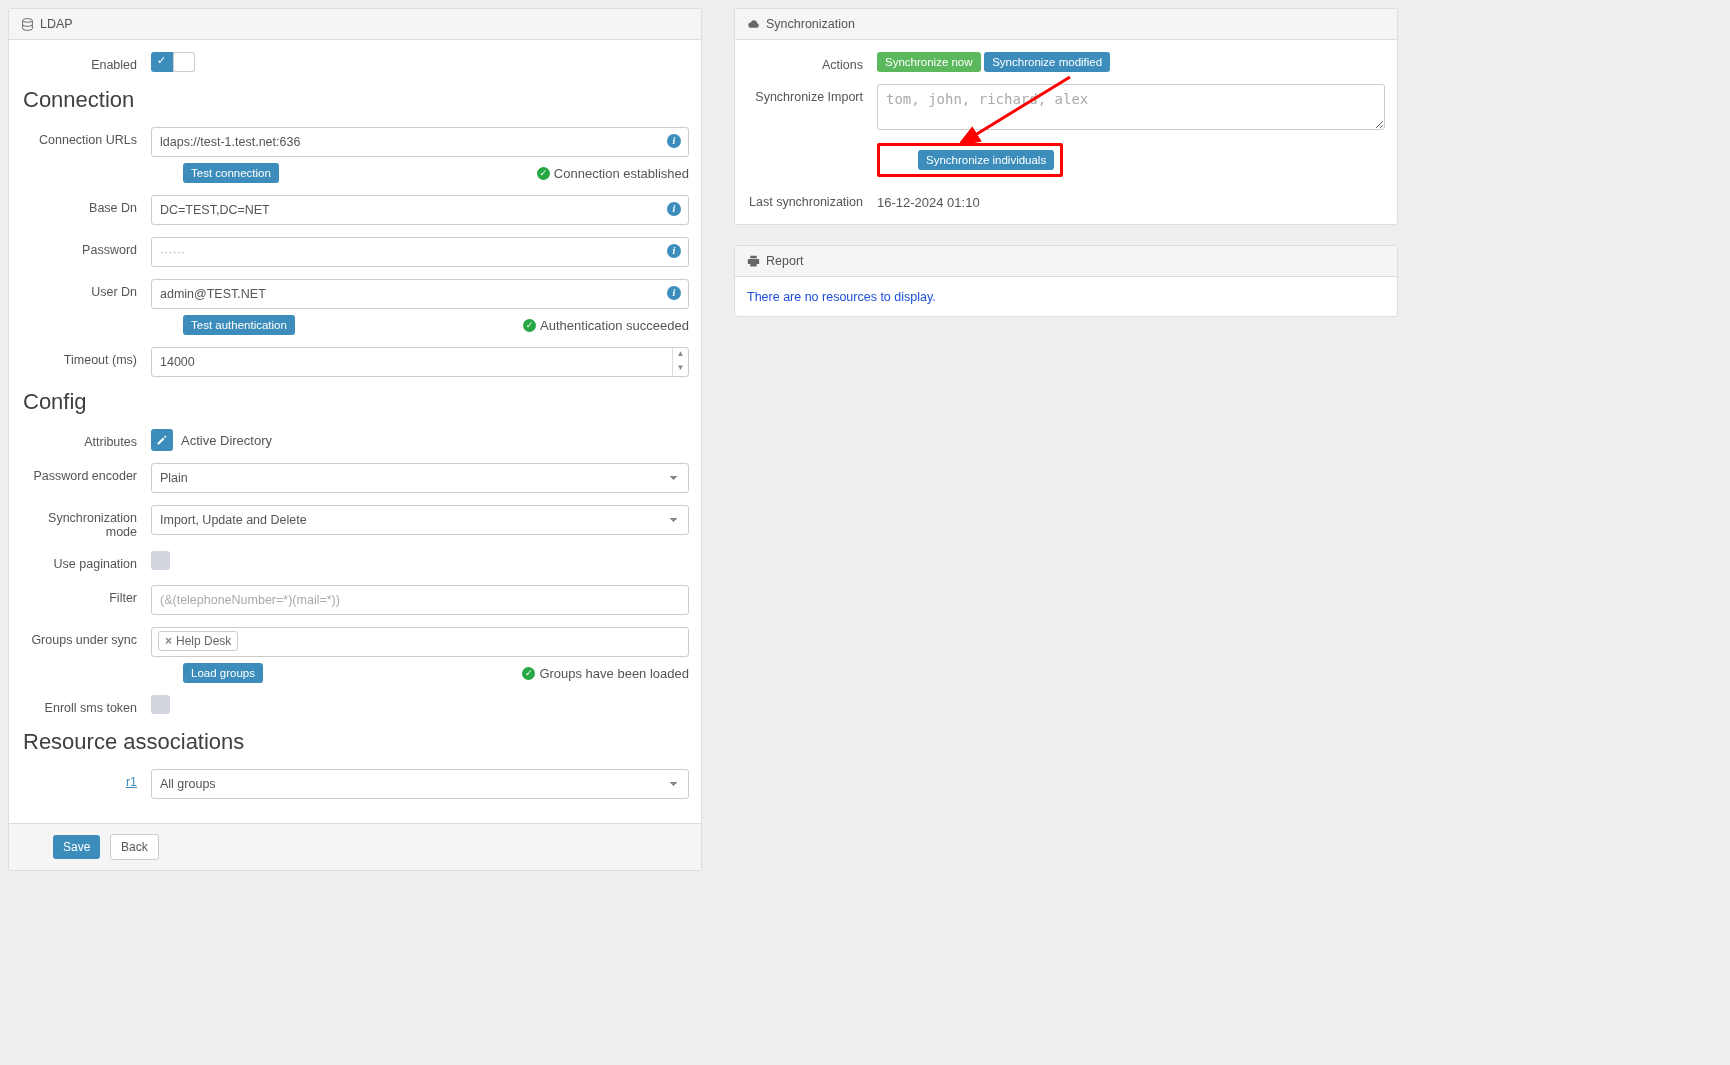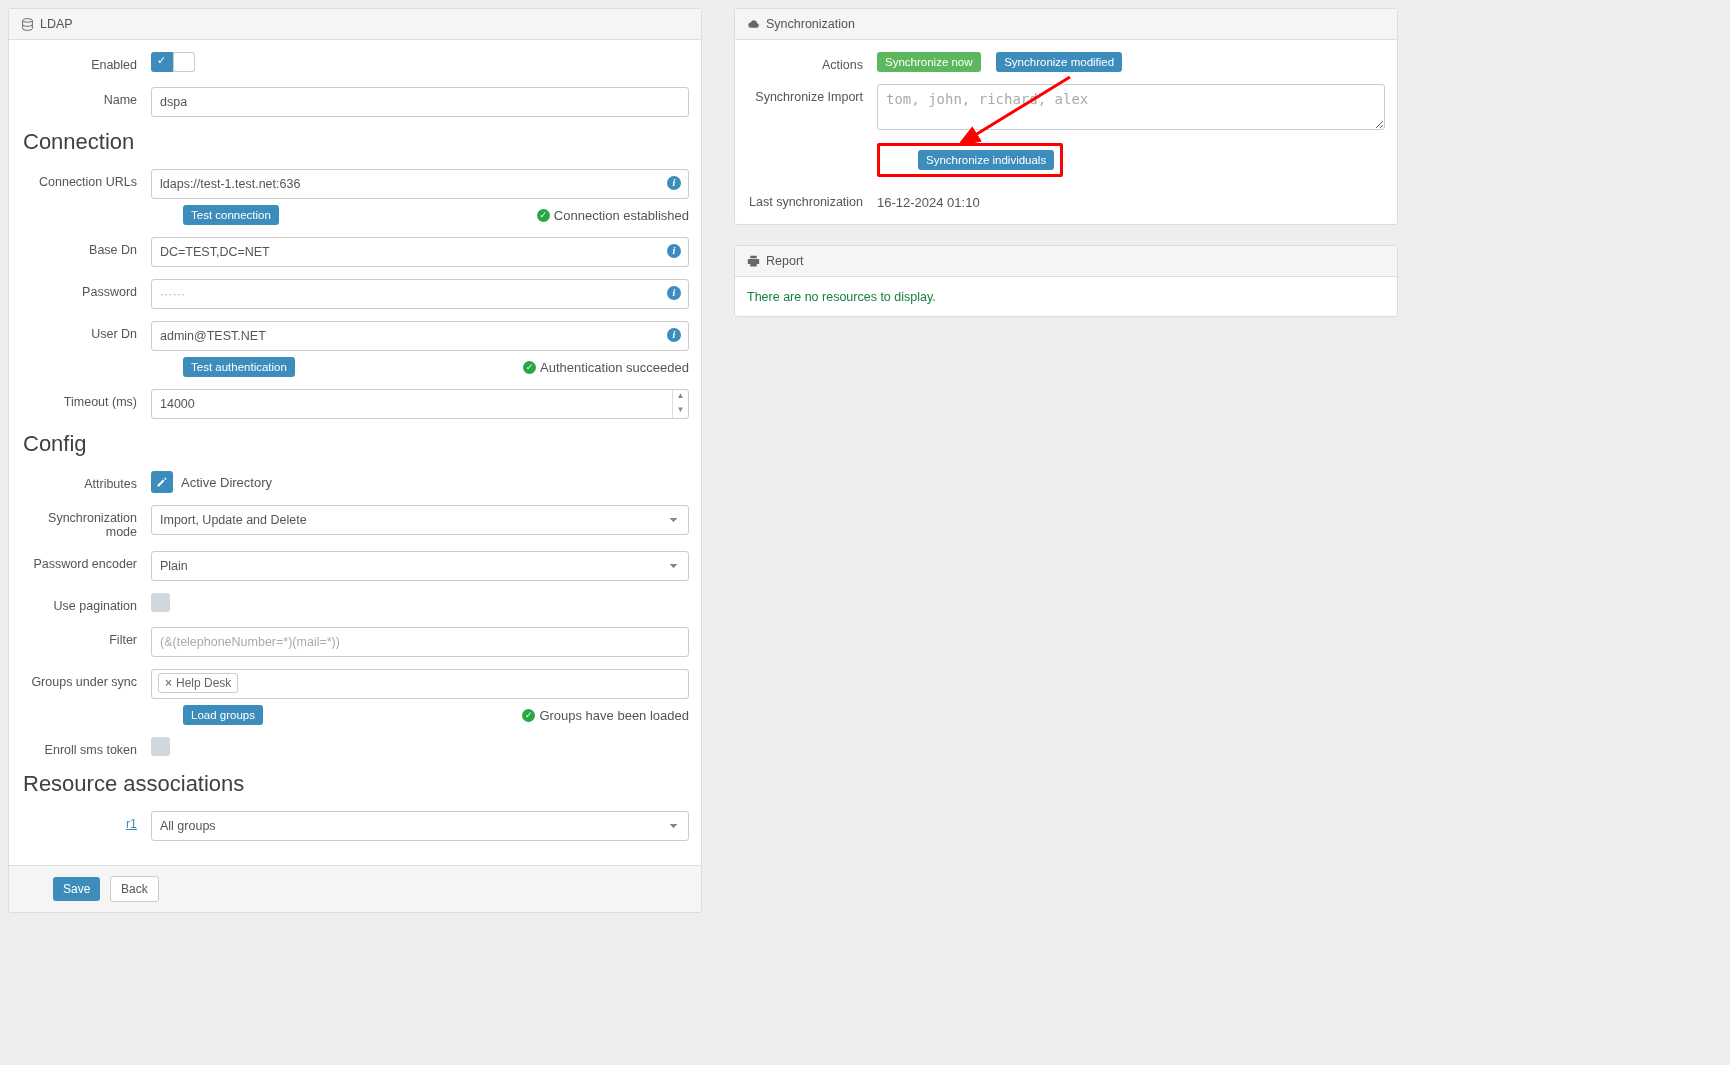--- a/index.html
+++ b/index.html
@@ -38,21 +38,21 @@
 .attr-edit { width: 22px; height: 22px; background: #3c8dbc; color: #fff; border-radius: 3px; display: inline-flex; align-items: center; justify-content: center; font-size: 12px; }
 .tag { display: inline-block; border: 1px solid #ccc; border-radius: 3px; padding: 2px 6px; font-size: 12px; color: #666; background: #fff; }
 .tag .x { color: #888; margin-right: 4px; font-weight: bold; cursor: pointer; }
 .link { color: #3c8dbc; }
 .spinner-input { position: relative; }
 .spinner-btns { position: absolute; right: 1px; top: 1px; bottom: 1px; width: 16px; display: flex; flex-direction: column; border-left: 1px solid #ddd; }
 .spinner-btns span { flex: 1; text-align: center; font-size: 8px; color: #888; line-height: 12px; cursor: pointer; }
 .highlight-box { border: 3px solid #ff0000; border-radius: 2px; padding: 4px 6px; display: inline-block; }
 .arrow-svg { position: absolute; pointer-events: none; }
 .icon-svg { width: 13px; height: 13px; fill: #666; }
-.muted { color: #15803d; font-size: 12.5px; }
+.muted { color: #1d4ed8; font-size: 12.5px; }
 </style>
 </head>
 <body>
 
 <div class="wrap">
 
   <div class="left-col">
     <div class="panel">
       <div class="panel-header">
         <svg class="icon-svg" viewBox="0 0 16 16">
@@ -64,26 +64,20 @@
       </div>
       <div class="panel-body">
 
         <div class="form-row">
           <div class="form-label">Enabled</div>
           <div class="form-ctrl">
             <span class="toggle on"><span class="toggle-knob"></span></span>
           </div>
         </div>
 
-        <div class="form-row">
-          <div class="form-label">Name</div>
-          <div class="form-ctrl">
-            <input class="input" value="dspa" style="">
-          </div>
-        </div>
 
         <h3 class="section">Connection</h3>
 
         <div class="form-row">
           <div class="form-label">Connection URLs</div>
           <div class="form-ctrl">
             <input class="input" value="ldaps://test-1.test.net:636" style="">
             <span class="info-icon">i</span>
             <div class="status-line">
               <button class="btn btn-primary btn-small">Test connection</button>
@@ -145,33 +139,33 @@
             <span class="attr-edit">
               <svg width="12" height="12" viewBox="0 0 16 16">
                   <path fill="#fff" d="M12.1 1.9l2 2-1.4 1.4-2-2 1.4-1.4zM2 12l7.3-7.3 2 2L4 14H2v-2z"></path>
                 </svg>
             </span>
             <span>Active Directory</span>
           </div>
         </div>
 
         <div class="form-row">
+          <div class="form-label">Password encoder</div>
+          <div class="form-ctrl">
+            <select class="input">
+              <option>Plain</option>
+            </select>
+          </div>
+        </div>
+
+        <div class="form-row">
           <div class="form-label">Synchronization mode</div>
           <div class="form-ctrl">
             <select class="input">
               <option>Import, Update and Delete</option>
-            </select>
-          </div>
-        </div>
-
-        <div class="form-row">
-          <div class="form-label">Password encoder</div>
-          <div class="form-ctrl">
-            <select class="input">
-              <option>Plain</option>
             </select>
           </div>
         </div>
 
         <div class="form-row">
           <div class="form-label">Use pagination</div>
           <div class="form-ctrl">
             <span class="checkbox-sq"></span>
           </div>
         </div>
@@ -232,21 +226,21 @@
             <path fill="#666" d="M12.5 6.5a4 4 0 00-7.8-1A3 3 0 005 12h7a2.8 2.8 0 00.5-5.5z"></path>
           </svg>
         <span>Synchronization</span>
       </div>
       <div class="panel-body">
 
         <div class="form-row">
           <div class="form-label">Actions</div>
           <div class="form-ctrl">
             <button class="btn btn-success btn-small">Synchronize now</button>
-            <button class="btn btn-primary btn-small" style="margin-left:12px;">Synchronize modified</button>
+            <button class="btn btn-primary btn-small" style="margin-left:0;">Synchronize modified</button>
           </div>
         </div>
 
         <div class="form-row">
           <div class="form-label">Synchronize Import</div>
           <div class="form-ctrl">
             <textarea class="textarea" placeholder="tom, john, richard, alex" style=""></textarea>
             <div style="margin-top:10px;">
               <span class="highlight-box">
                 <button class="btn btn-primary btn-small">Synchronize individuals</button>

